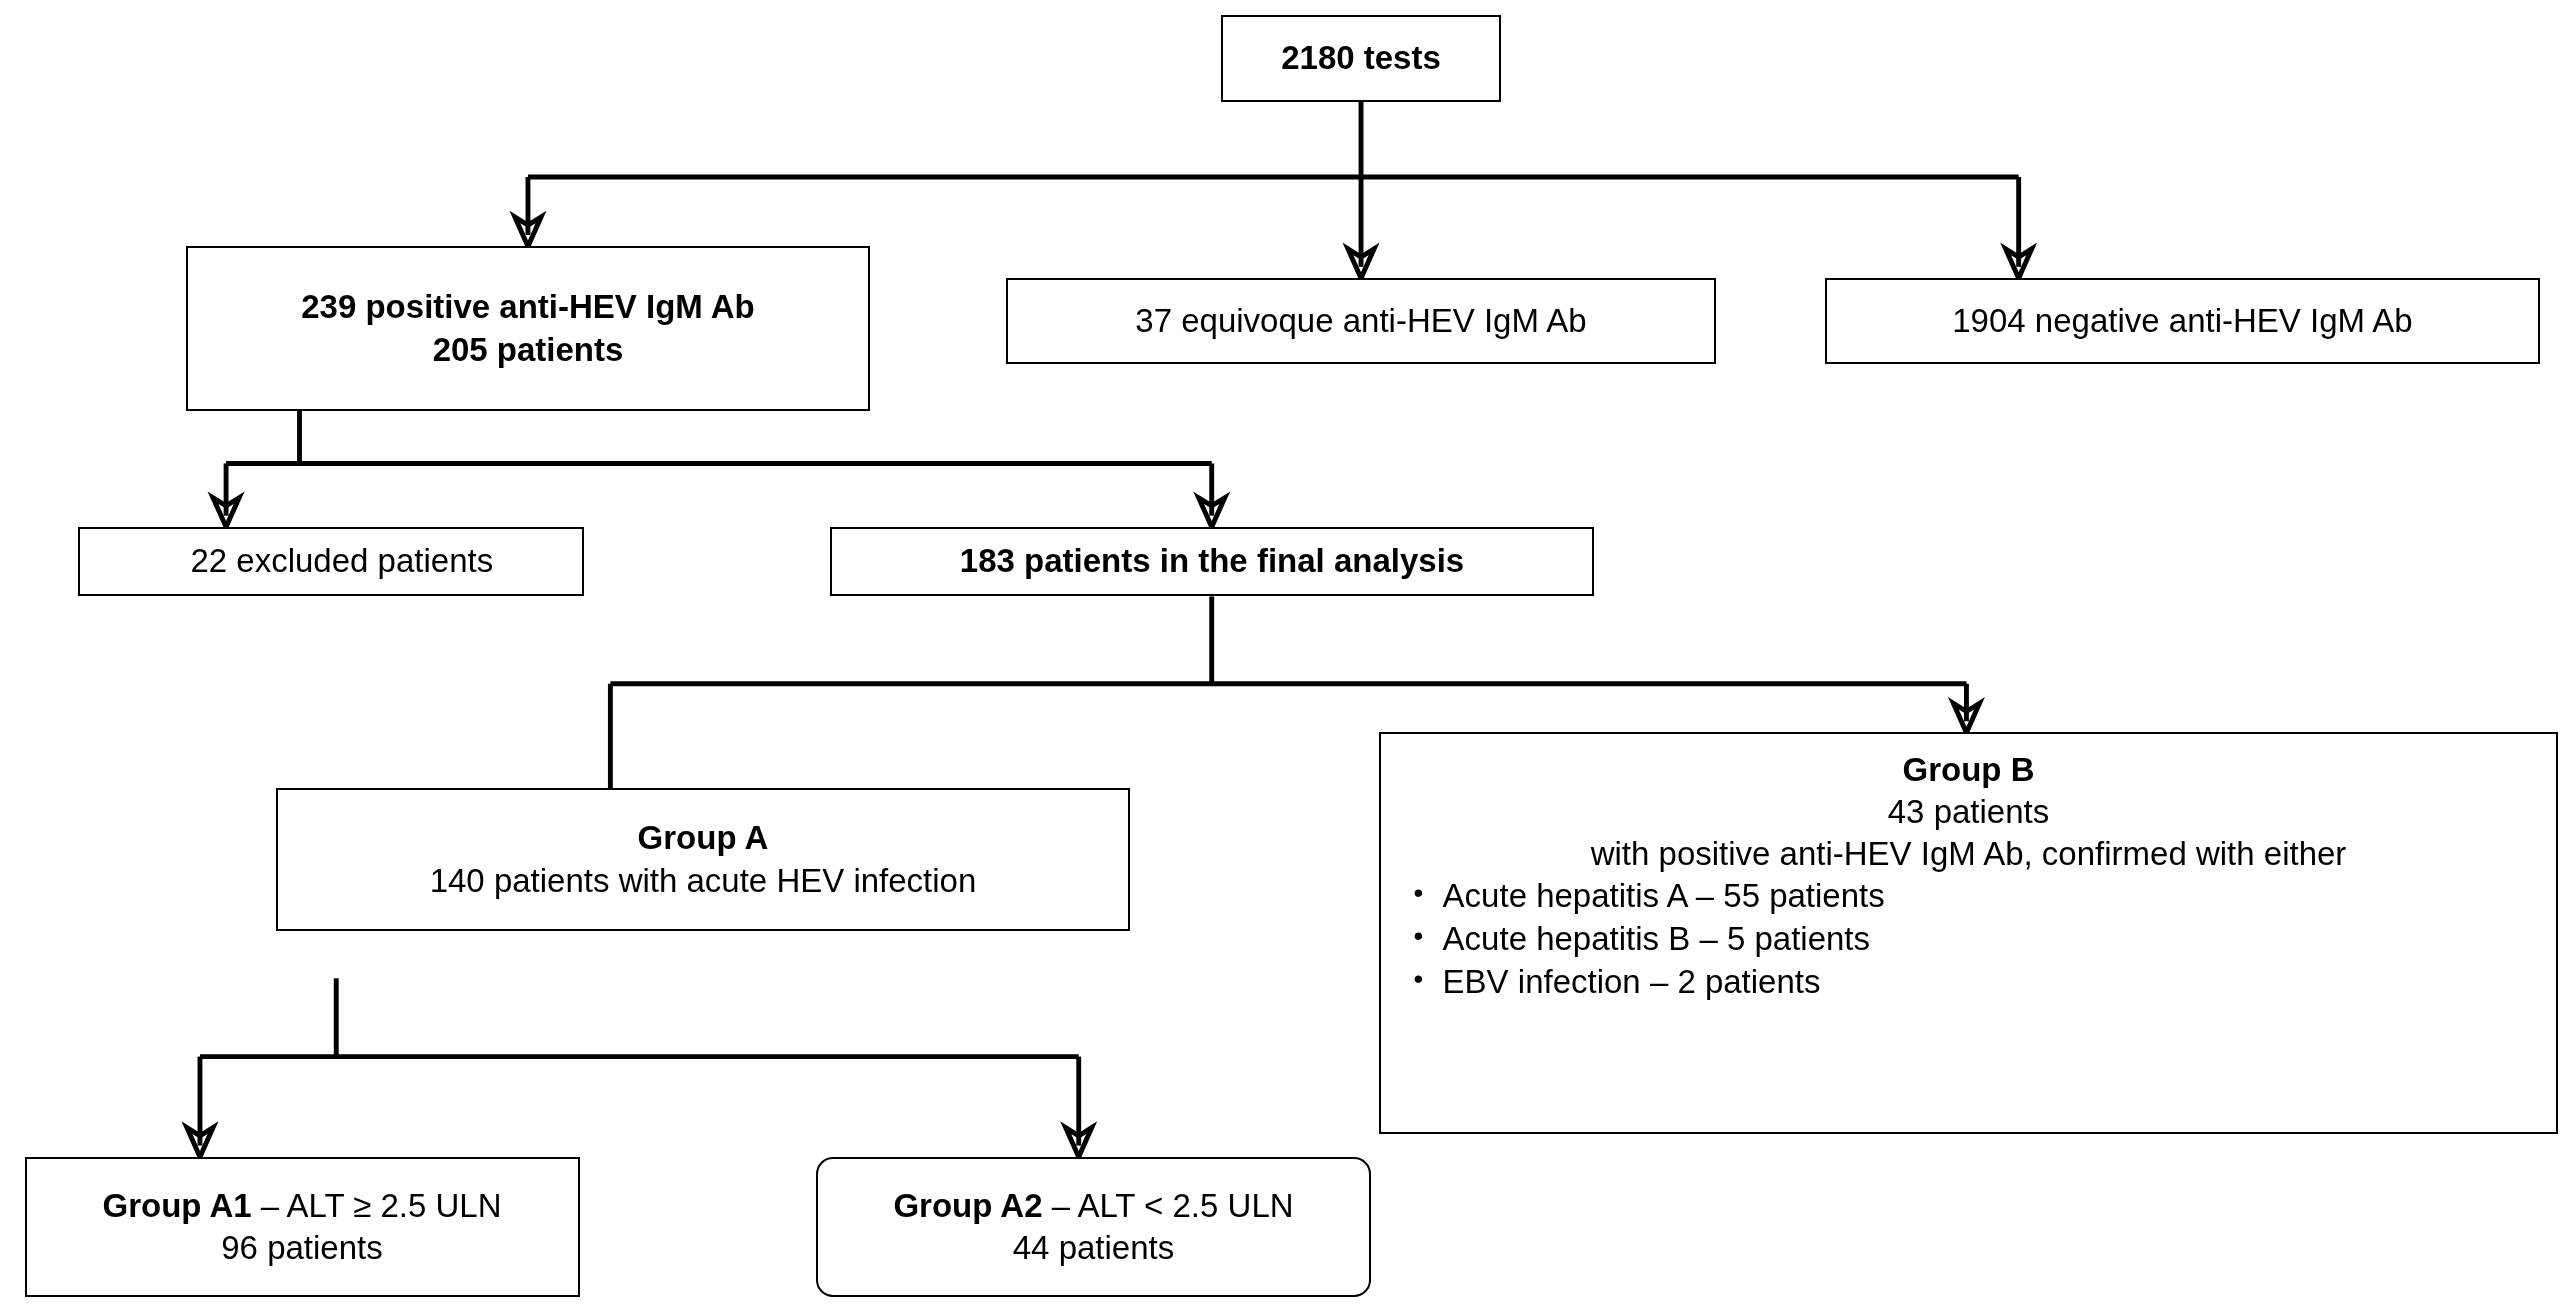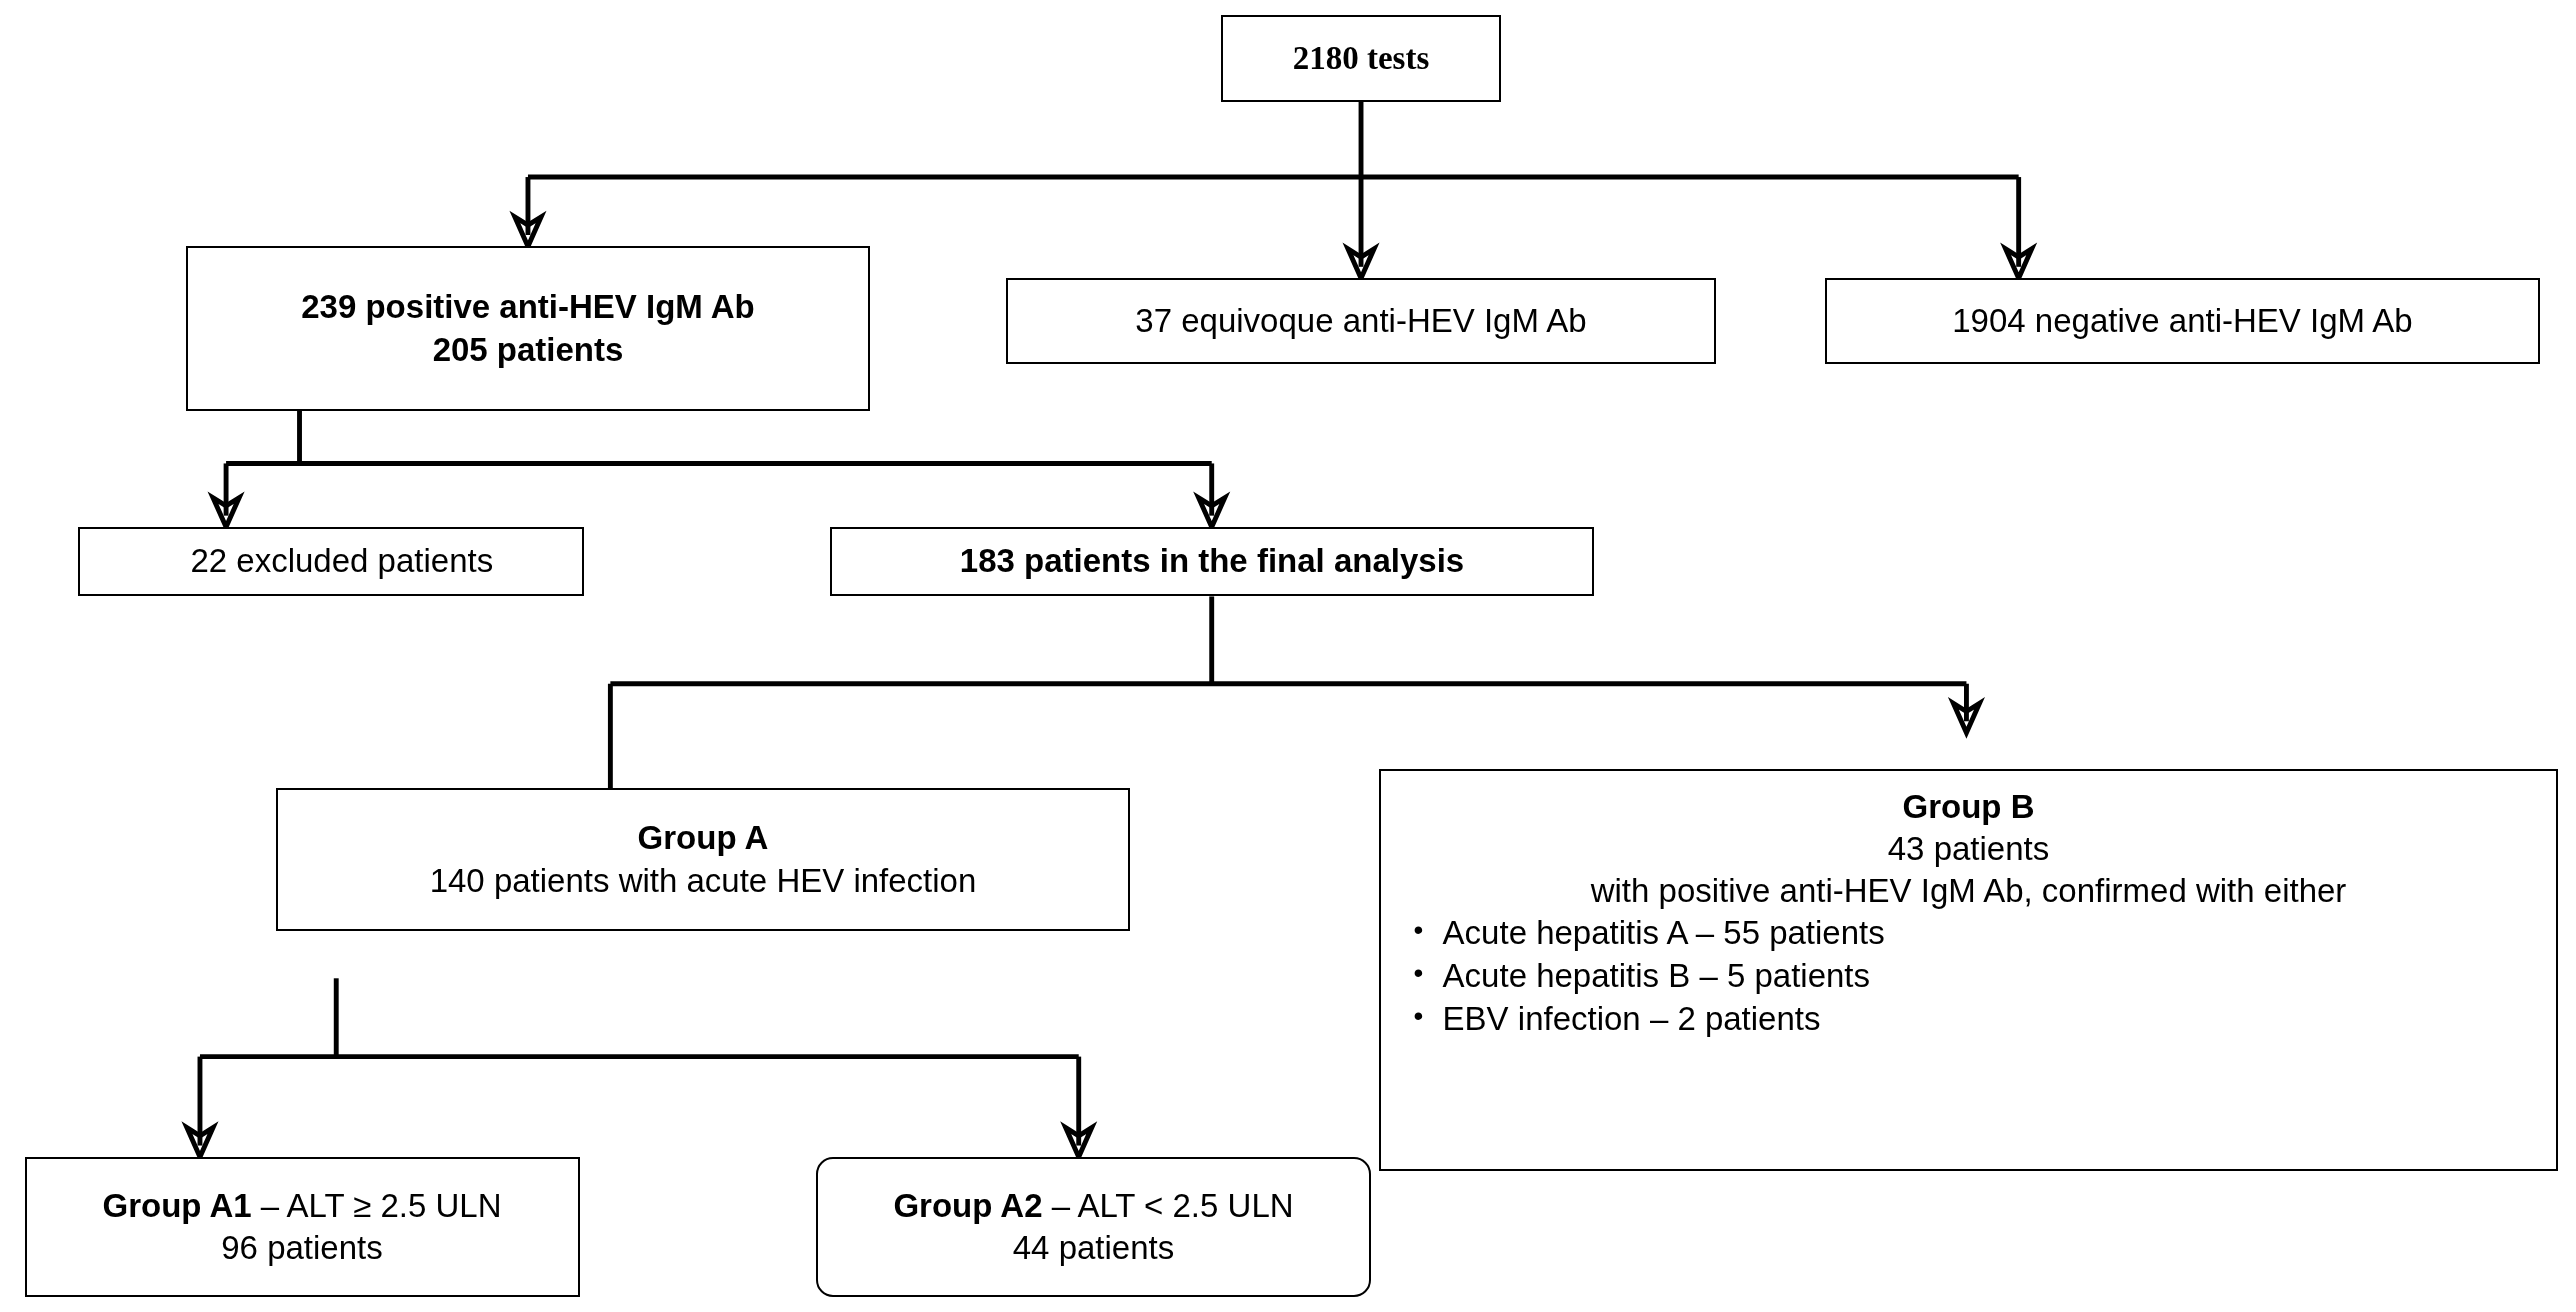--- a/index.html
+++ b/index.html
@@ -117,21 +117,21 @@
     <path d="M 2410 898 L 2394 862 L 2410 872 L 2426 862 Z" stroke="none" fill="#000"></path>
 
     <line x1="412" y1="1199" x2="412" y2="1295"></line>
     <line x1="245" y1="1295" x2="1322" y2="1295"></line>
     <line x1="245" y1="1295" x2="245" y2="1404"></line>
     <path d="M 245 1418 L 229 1382 L 245 1392 L 261 1382 Z" stroke="none" fill="#000"></path>
     <line x1="1322" y1="1295" x2="1322" y2="1404"></line>
     <path d="M 1322 1418 L 1306 1382 L 1322 1392 L 1338 1382 Z" stroke="none" fill="#000"></path>
   </svg>
 
-  <div class="node" style="left:1221px; top:14.7px; width:280px; height:87px;font-family:Liberation Serif, serif;">
+  <div class="node" style="left:1221px; top:14.7px; width:280px; height:87px;">
     <span class="ln b">2180 tests</span>
   </div>
 
   <div class="node" style="left:186px; top:246px; width:684px; height:165px;">
     <span class="ln b">239 positive anti-HEV IgM Ab</span>
     <span class="ln b">205 patients</span>
   </div>
 
   <div class="node" style="left:1006px; top:278px; width:710px; height:86px;">
     <span class="ln">37 equivoque anti-HEV IgM Ab</span>
@@ -147,21 +147,21 @@
 
   <div class="node" style="left:830px; top:527px; width:764px; height:69px;">
     <span class="ln b">183 patients in the final analysis</span>
   </div>
 
   <div class="node" style="left:276px; top:788px; width:854px; height:143px;">
     <span class="ln b">Group A</span>
     <span class="ln">140 patients with acute HEV infection</span>
   </div>
 
-  <div class="node align-left" style="left:1379px; top:732px; width:1179px; height:402px; padding:14.7px 19.6px; justify-content:flex-start;margin-top:37px;">
+  <div class="node align-left" style="left:1379px; top:732px; width:1179px; height:402px; padding:14.7px 19.6px; justify-content:flex-start;">
     <span class="ln b grp-b-head">Group B</span>
     <span class="ln grp-b-head">43 patients</span>
     <span class="grp-b-desc">with positive anti-HEV IgM Ab, confirmed with either</span>
     <ul class="bullets">
       <li>Acute hepatitis A – 55 patients</li>
       <li>Acute hepatitis B – 5 patients</li>
       <li>EBV infection – 2 patients</li>
     </ul>
   </div>
 

